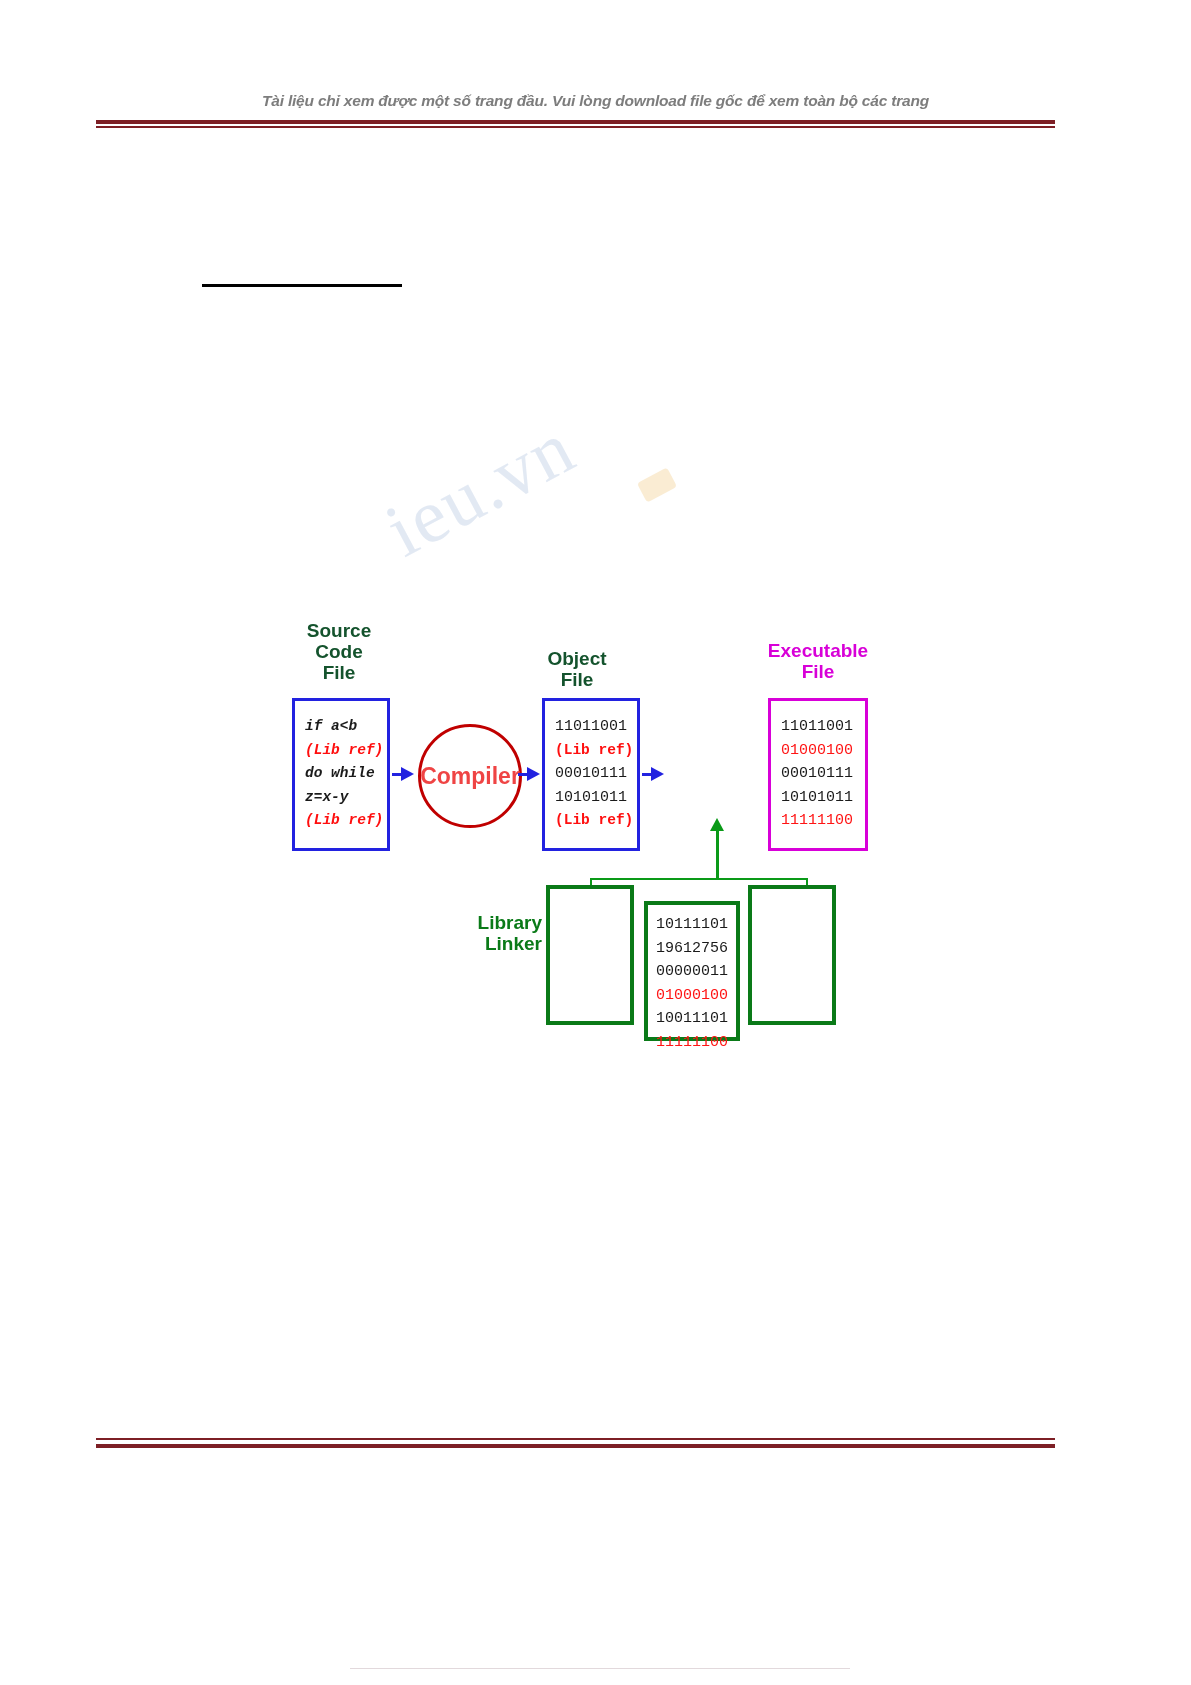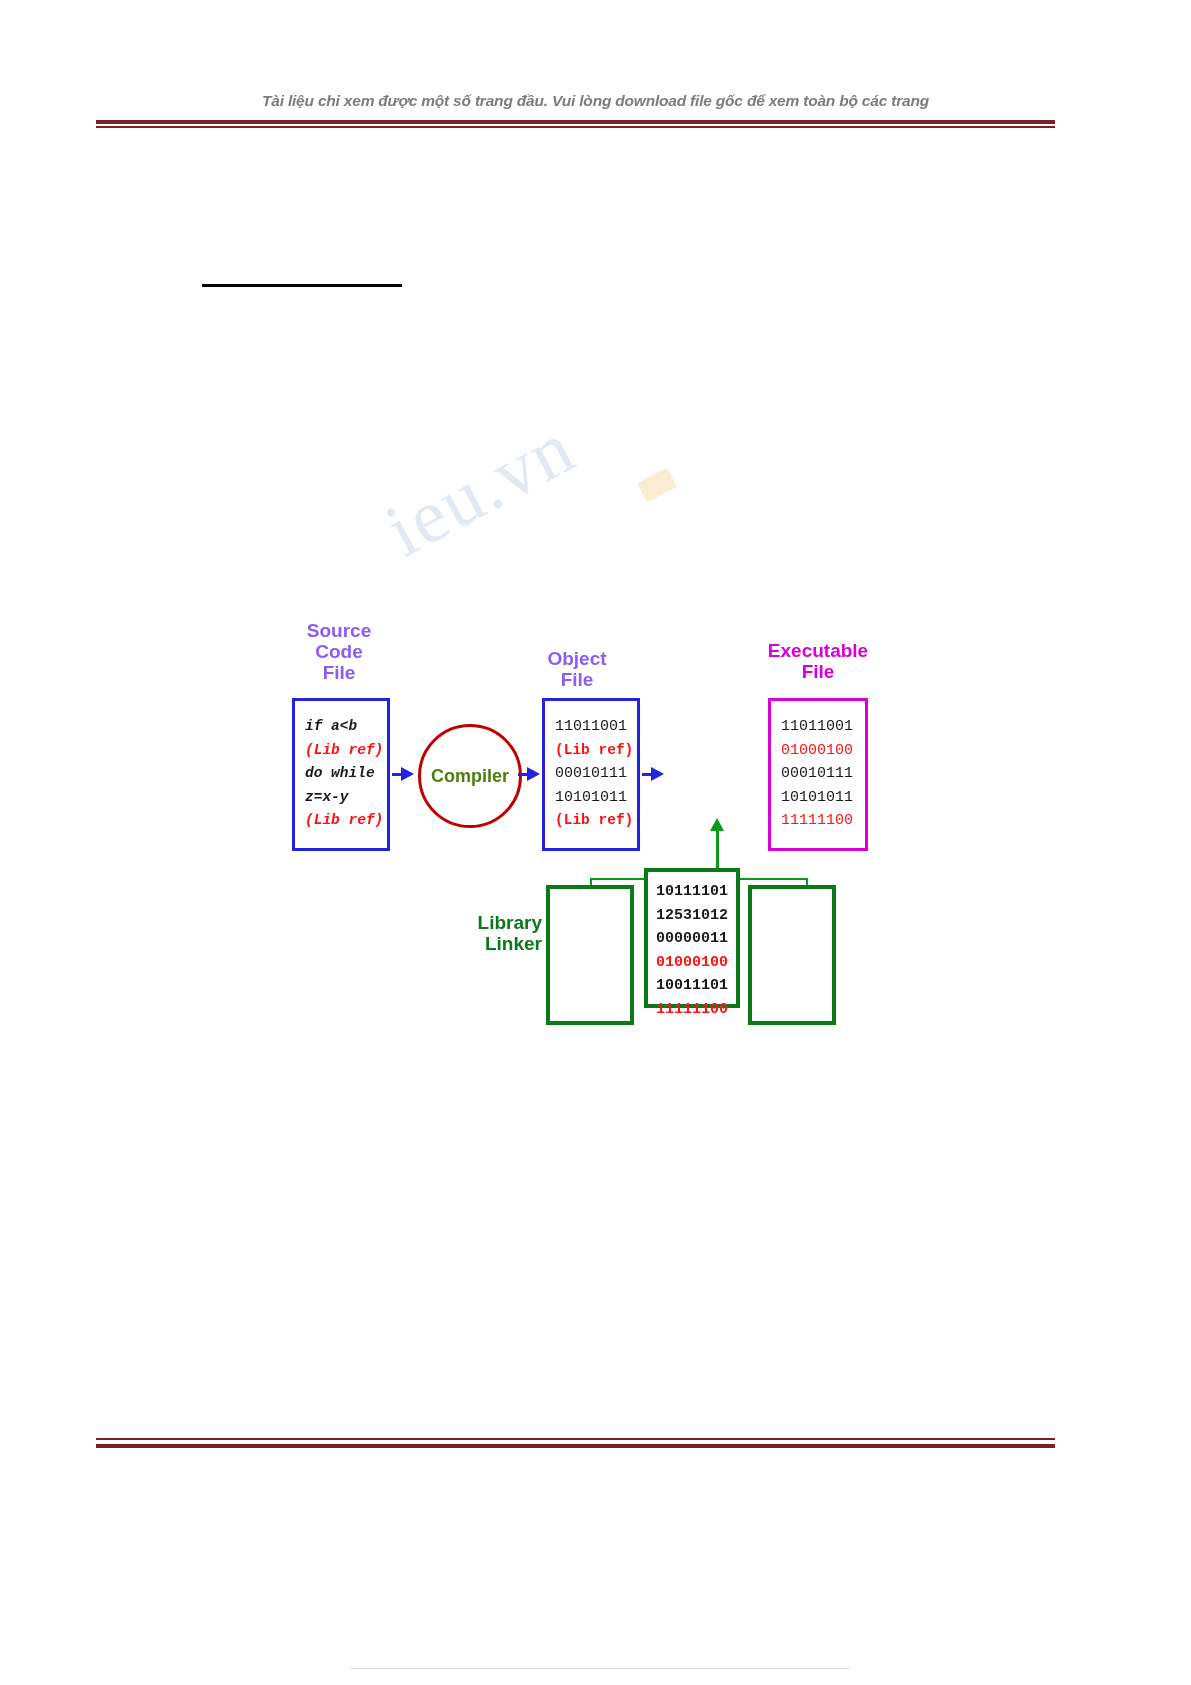--- a/index.html
+++ b/index.html
@@ -111,21 +111,21 @@
 
   .stage-title {
     position: absolute;
     text-align: center;
     font-family: "Liberation Sans", sans-serif;
     font-weight: bold;
     font-size: 19px;
     line-height: 21px;
     white-space: pre-line;
   }
-  .title-blue { color: #8b5cf6; }
+  .title-blue { color: #14532d; }
   .title-magenta { color: #d800d8; }
   .title-green { color: #0a7a18; }
 
   .file-box {
     position: absolute;
     background: #ffffff;
     box-sizing: border-box;
   }
   .box-blue  { border: 3px solid #2222e0; }
   .box-magenta { border: 3px solid #d800d8; }
@@ -154,22 +154,22 @@
     border: 3px solid #c00000;
     border-radius: 50%;
     background: transparent;
     display: flex;
     align-items: center;
     justify-content: center;
   }
   .proc-label {
     font-family: "Liberation Sans", sans-serif;
     font-weight: bold;
-    font-size: 18px;
-    color: #4d7c0f;
+    font-size: 23px;
+    color: #ef4444;
     white-space: nowrap;
   }
 
   .arrow {
     position: absolute;
     width: 0;
     height: 0;
     border-top: 7px solid transparent;
     border-bottom: 7px solid transparent;
   }
@@ -314,24 +314,24 @@
 
   <div class="lib-bracket" style="left:310px; top:258px; width:218px; height:16px;"></div>
   <div class="lib-drop" style="left:310px; top:258px; height:18px;"></div>
   <div class="lib-drop" style="left:526px; top:258px; height:18px;"></div>
 
   <div class="stage-title title-green" style="left:180px; top:292px; width:82px; text-align:right;">Library
 Linker</div>
 
   <div class="file-box box-green" style="left:266px; top:265px; width:88px; height:140px;"></div>
 
-  <div class="file-box box-green" style="left:364px; top:248px; width:96px; height:140px;font-weight:bold;">
+  <div class="file-box box-green" style="left:364px; top:281px; width:96px; height:140px;">
     <div style="padding:8px 0 0 8px;">
       <div class="bin-line">10111101</div>
-      <div class="bin-line">12531012</div>
+      <div class="bin-line">19612756</div>
       <div class="bin-line">00000011</div>
       <div class="bin-line red">01000100</div>
       <div class="bin-line">10011101</div>
       <div class="bin-line red">11111100</div>
     </div>
   </div>
 
   <div class="file-box box-green" style="left:468px; top:265px; width:88px; height:140px;"></div>
 </div>
 

